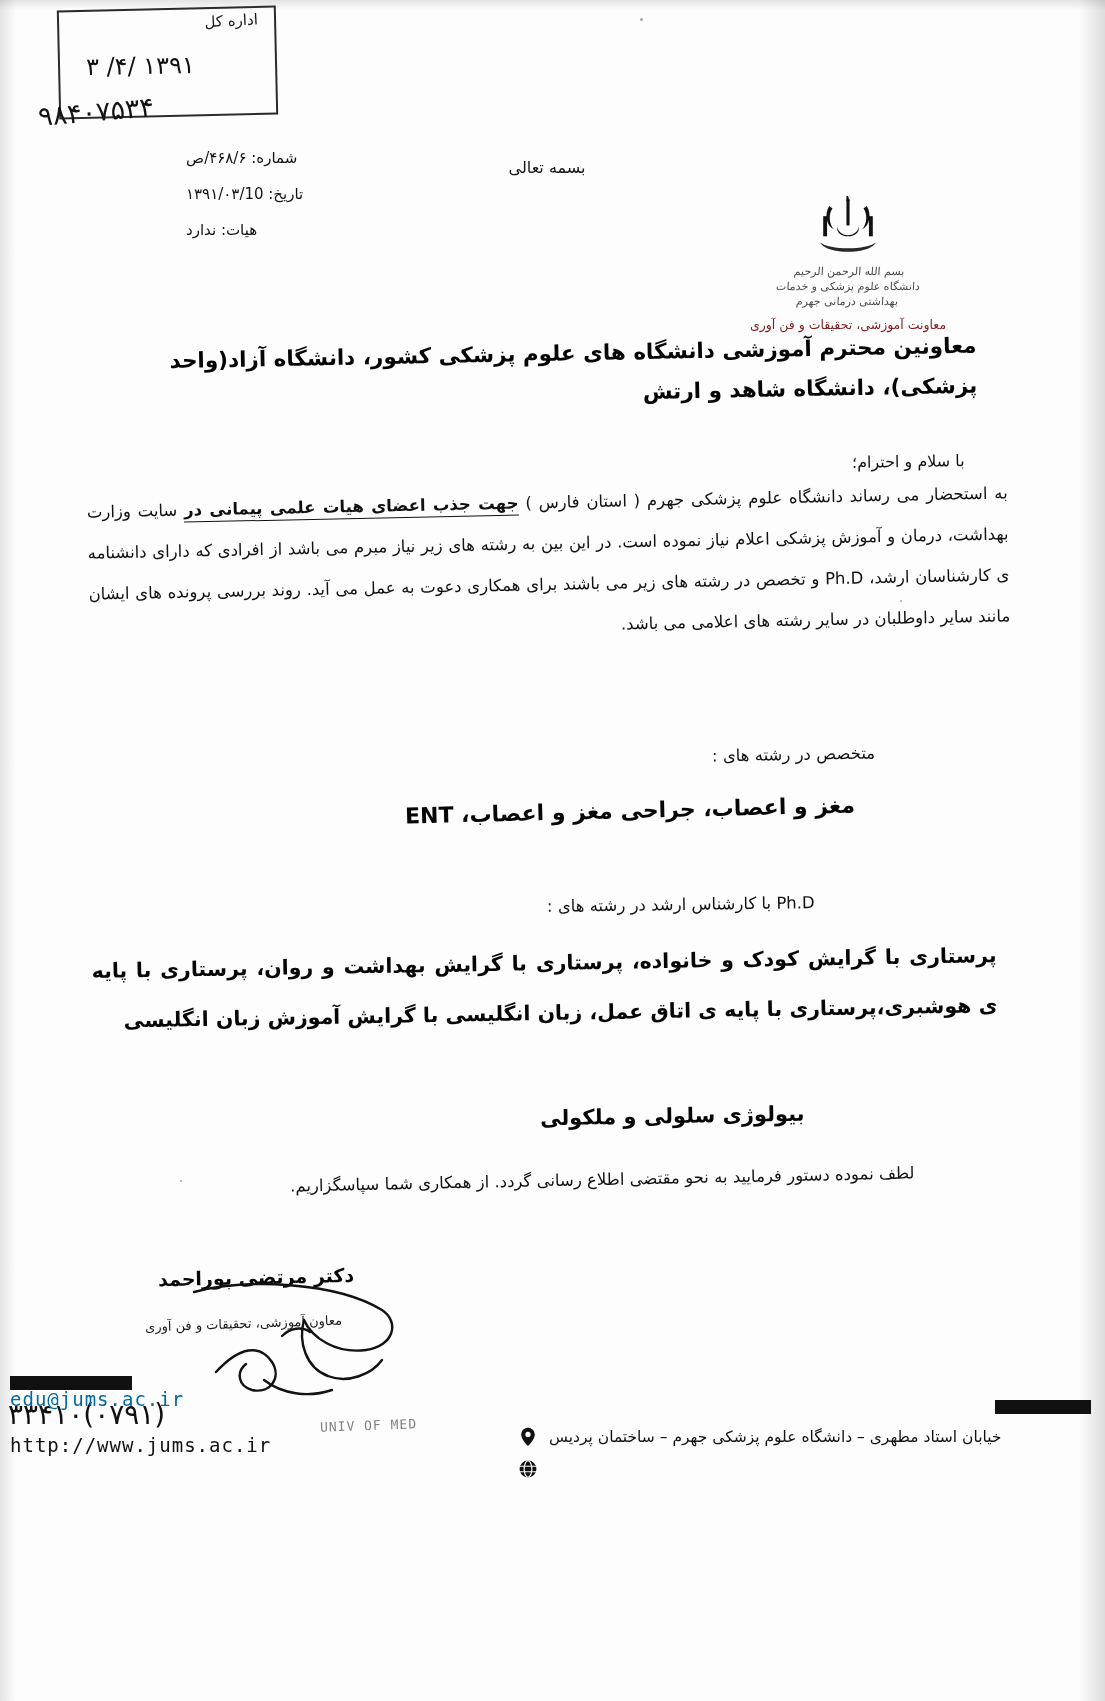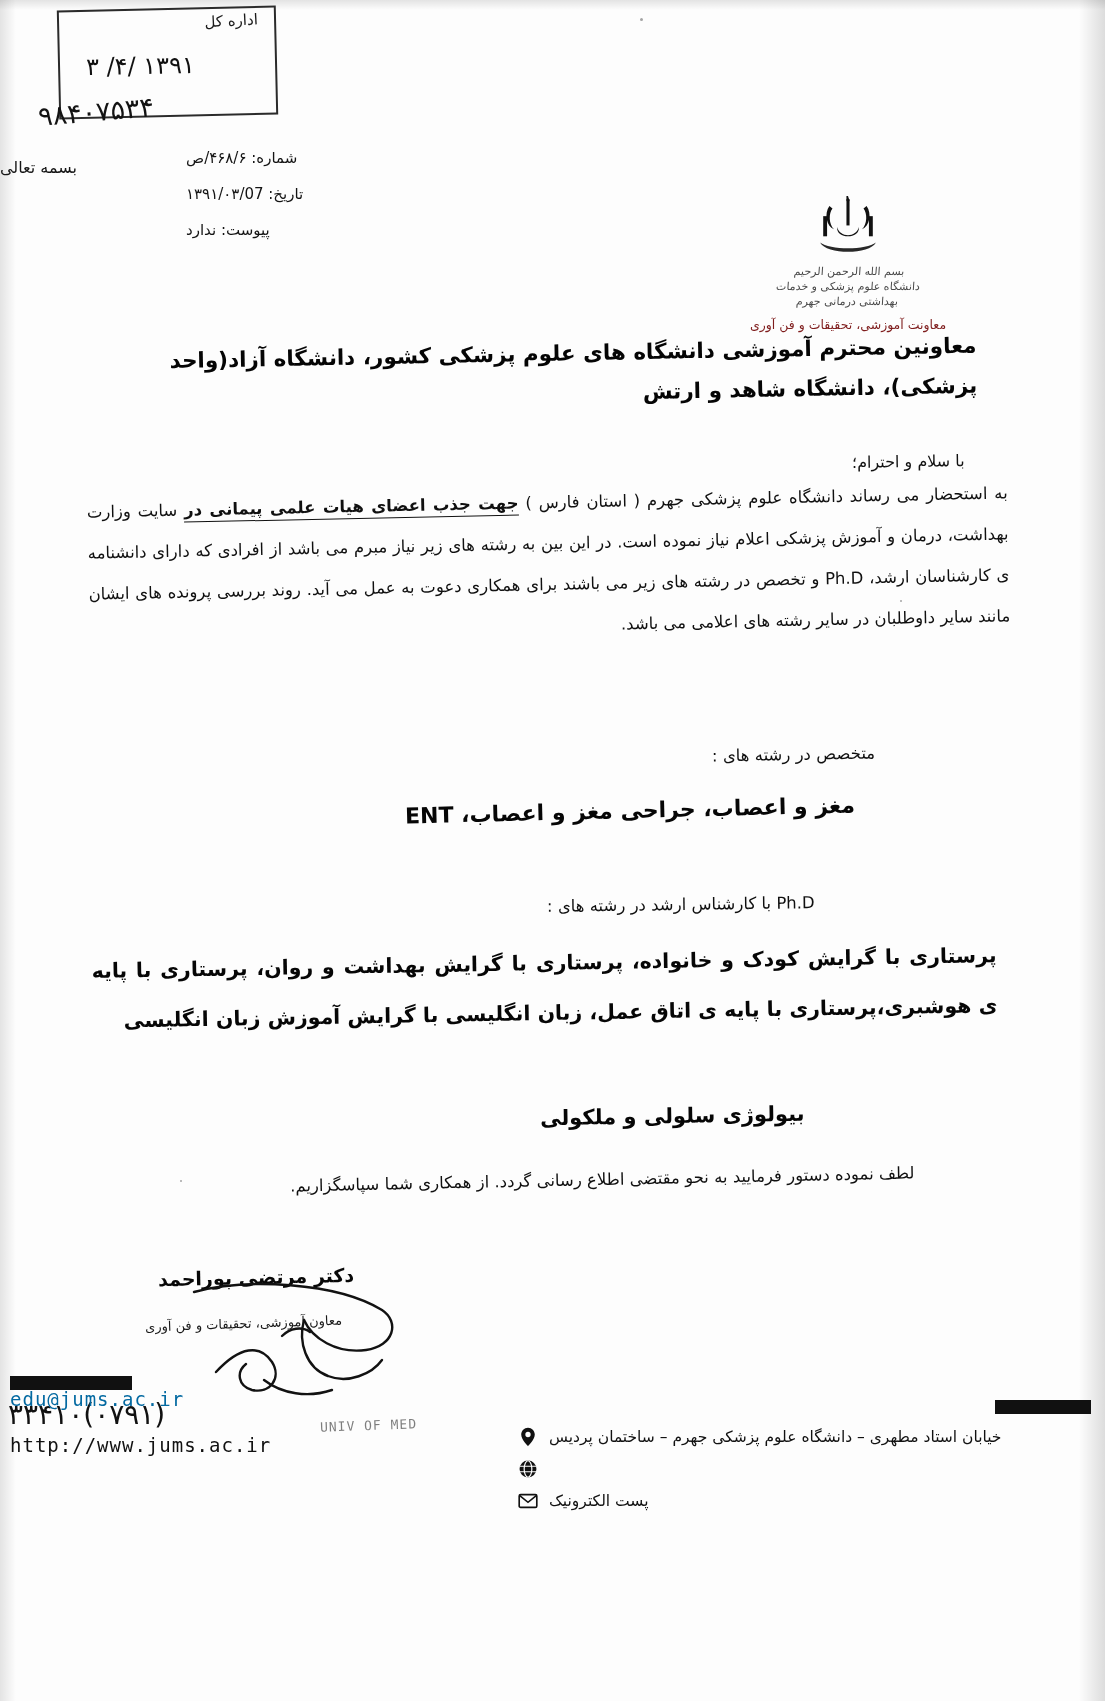--- a/index.html
+++ b/index.html
@@ -99,21 +99,21 @@
     line-height: 36px;
     color: #141414;
   }
   .meta-line { white-space: nowrap; }
 
   
   .besmeh {
     position: absolute;
     left: 0; right: 11px;
     top: 158px;
-    text-align: left;
+    text-align: center;
     font-size: 16px;
     color: #161616;
   }
 
   
   .emblem-wrap {
     position: absolute;
     right: 132px;
     top: 196px;
     width: 250px;
@@ -375,22 +375,22 @@
   <div class="speck" style="left:900px;top:600px;width:2px;height:2px;"></div>
   <div class="speck" style="left:180px;top:1180px;width:2px;height:2px;"></div>
 
   <div class="stamp-box"></div>
   <div class="stamp-scribble rtl">اداره کل</div>
   <div class="stamp-date rtl">۱۳۹۱ /۴/ ۳</div>
   <div class="stamp-number rtl">۹۸۴۰۷۵۳۴</div>
 
   <div class="meta-block rtl">
     <div class="meta-line">شماره: ۴۶۸/۶/ص</div>
-    <div class="meta-line">تاریخ: ۱۳۹۱/۰۳/07</div>
-    <div class="meta-line">پیوست: ندارد</div>
+    <div class="meta-line">تاریخ: ۱۳۹۱/۰۳/10</div>
+    <div class="meta-line">هیات: ندارد</div>
   </div>
 
   <div class="besmeh rtl">بسمه تعالی</div>
 
   <div class="emblem-wrap">
     <svg class="emblem" viewBox="0 0 100 80" aria-hidden="true">
       <g fill="#111">
         <path d="M48 4 h4 v34 h-4 z"></path>
         <path d="M48 0 l2 -0 l2 6 l-2 2 l-2 -2 z"></path>
         <path d="M30 16 c-5 6 -5 20 2 27 c-10 -4 -13 -20 -6 -30 z"></path>
@@ -461,23 +461,16 @@
     <div class="fr-row">
       <svg class="fr-icon" viewBox="0 0 24 24" aria-hidden="true">
         <circle cx="12" cy="12" r="9.2" fill="#111"></circle>
         <g stroke="#fff" stroke-width="1.3" fill="none">
           <ellipse cx="12" cy="12" rx="4.2" ry="9"></ellipse>
           <path d="M3.2 9 h17.6 M3.2 15 h17.6"></path>
         </g>
       </svg>
     </div>
 
-    <div class="fr-row">
-      <svg class="fr-icon" viewBox="0 0 24 24" aria-hidden="true">
-        <rect x="2.4" y="5" width="19.2" height="14" rx="1.6" fill="none" stroke="#111" stroke-width="1.8"></rect>
-        <path d="M3 6.2 L12 13.4 L21 6.2" fill="none" stroke="#111" stroke-width="1.8"></path>
-      </svg>
-      <span>پست الکترونیک</span>
-    </div>
 
   </div>
 
 </div>
 
 </body></html>

